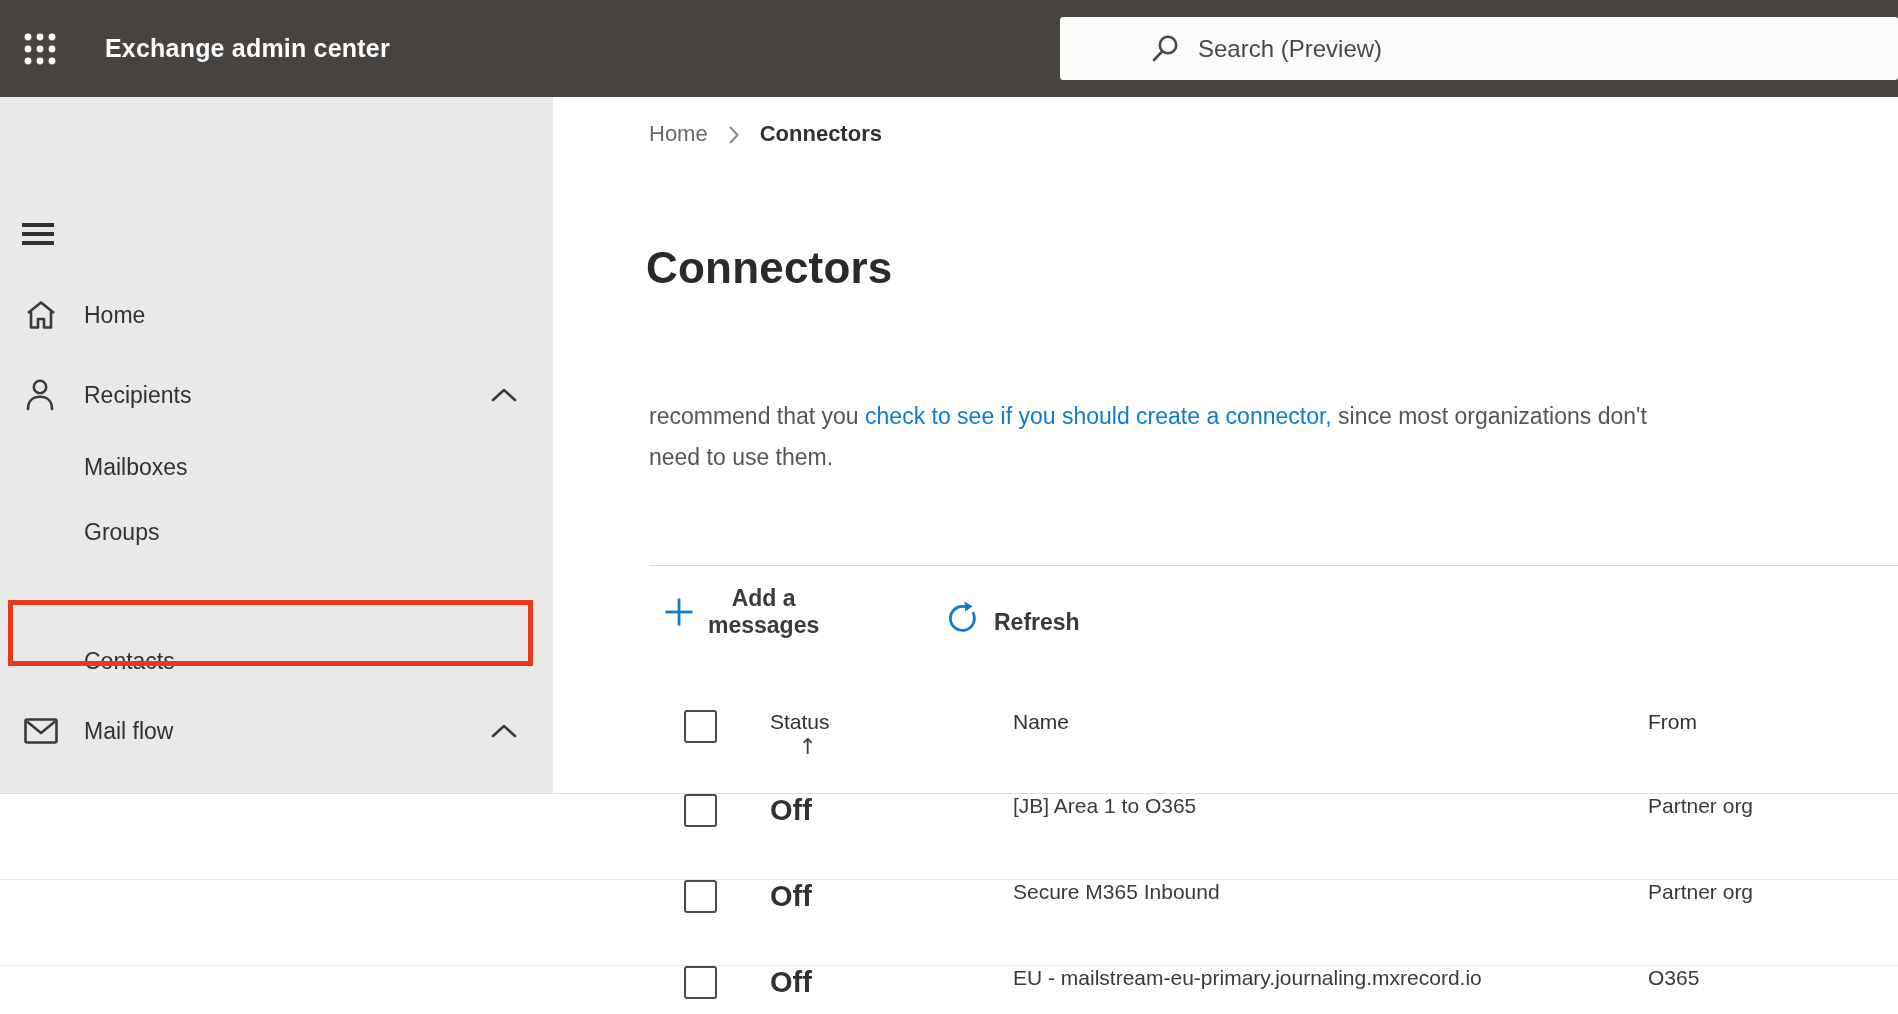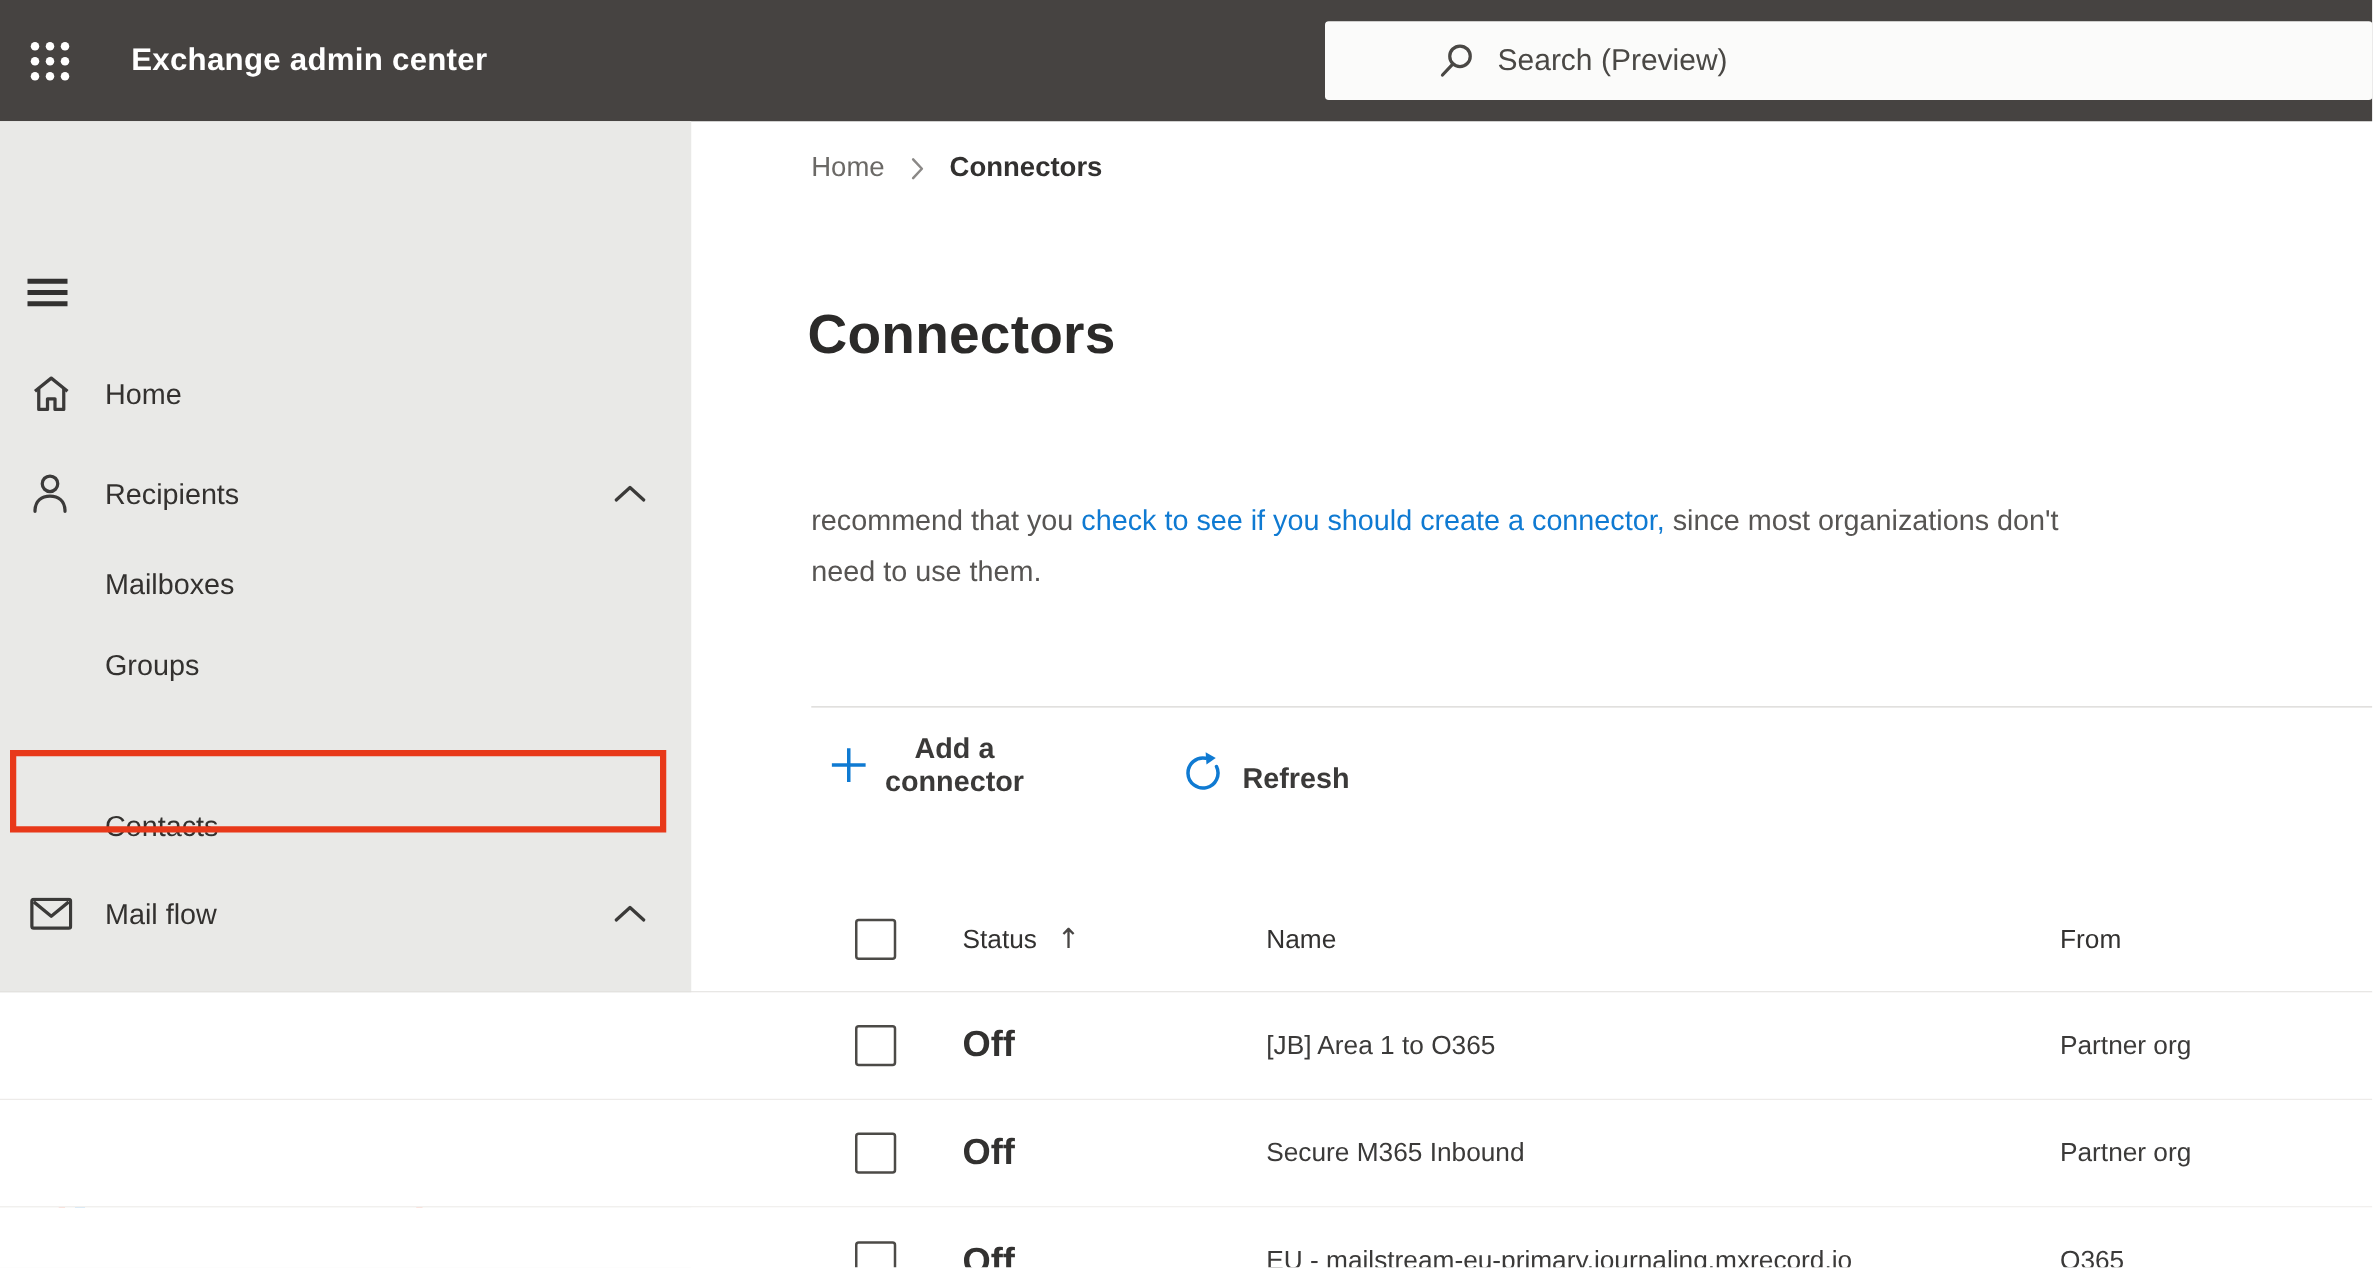--- a/index.html
+++ b/index.html
@@ -62,21 +62,21 @@
   .tb-btn { position:absolute; top:0; height:48px; display:flex; align-items:center; gap:14px;
             background:none; border:none; cursor:pointer; font-family:"Liberation Sans", sans-serif; }
   .tb-add { left:664px; }
   .tb-refresh { left:944px;align-items:flex-end; }
   .tb-btn .tb-label { font-size:23px; font-weight:600; color:#3b3a39; }
 
   
   .tbl-header { position:absolute; left:0; top:710px; width:1898px; height:84px; border-bottom:1px solid #e1dfdd; }
   .tbl-row { position:absolute; left:0; width:1898px; height:86px; border-bottom:1px solid #edebe9; background:#fff; cursor:pointer; }
   .row-1 { top:794px; } .row-2 { top:880px; } .row-3 { top:966px; border-bottom:none; }
-  .cell { position:absolute; top:0; height:100%; display:flex; align-items:center; font-size:21px; color:#3b3a39; white-space:nowrap; }
+  .cell { position:absolute; top:0; height:100%; display:flex; align-items:center; font-size:21px; color:#3b3a39; white-space:nowrap;flex-direction:column; }
   .cell-check { left:684px; }
   .cell-status { left:770px; font-weight:700; color:#323130; font-size:29px; }
   .cell-name { left:1013px; }
   .cell-from { left:1648px; }
   .hdr-cell { font-size:21px; color:#323130; font-weight:400; }
   .sort-arrow { font-family:"DejaVu Sans", sans-serif; font-size:22px; color:#484644; margin-left:16px; font-weight:400; }
   .checkbox { width:33px; height:33px; border:2px solid #4c4a47; border-radius:3px; background:#ffffff; cursor:pointer; }
 </style>
 </head>
 <body>
@@ -209,21 +209,21 @@
   <div class="toolbar-sep"></div>
 
   <div class="toolbar">
     <button class="tb-btn tb-add">
       <span>
         <svg width="30" height="30" viewBox="0 0 30 30">
           <line x1="15" y1="1.5" x2="15" y2="28.5" stroke="#0f7ad2" stroke-width="2.8"></line>
           <line x1="1.5" y1="15" x2="28.5" y2="15" stroke="#0f7ad2" stroke-width="2.8"></line>
         </svg>
       </span>
-      <span class="tb-label">Add a connector</span>
+      <span class="tb-label">Add a messages</span>
     </button>
     <button class="tb-btn tb-refresh">
       <span>
         <svg width="36" height="36" viewBox="0 0 36 36">
           <path d="M20.5 6.6 A 12 12 0 1 0 29.2 13.2" fill="none" stroke="#0f7ad2" stroke-width="2.8" stroke-linecap="round"></path>
           <polygon points="20.5,1.8 21.2,11.6 28.6,6.3" fill="#0f7ad2"></polygon>
         </svg>
       </span>
       <span class="tb-label">Refresh</span>
     </button>

